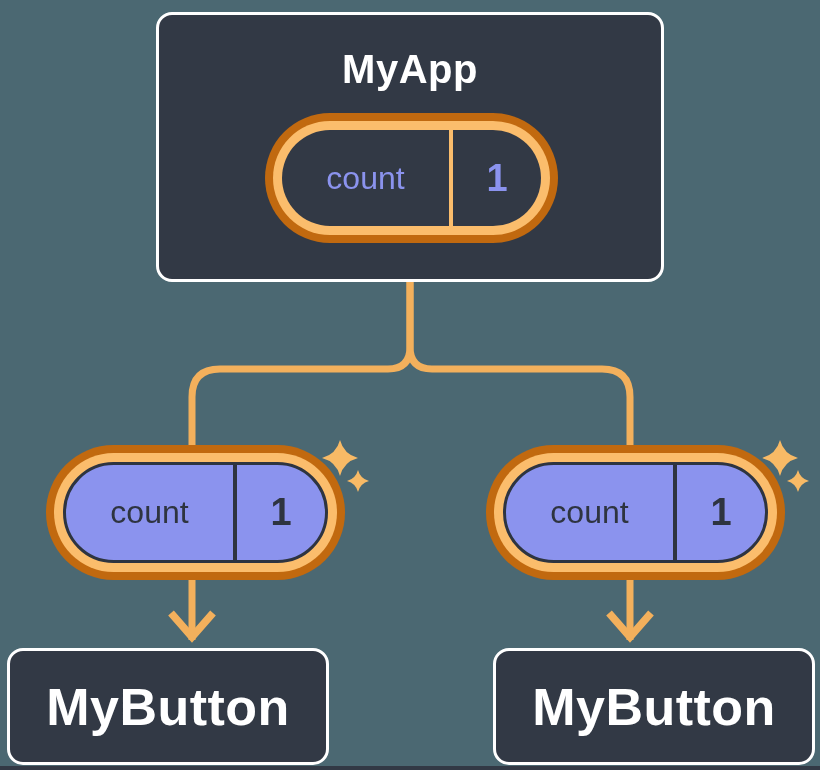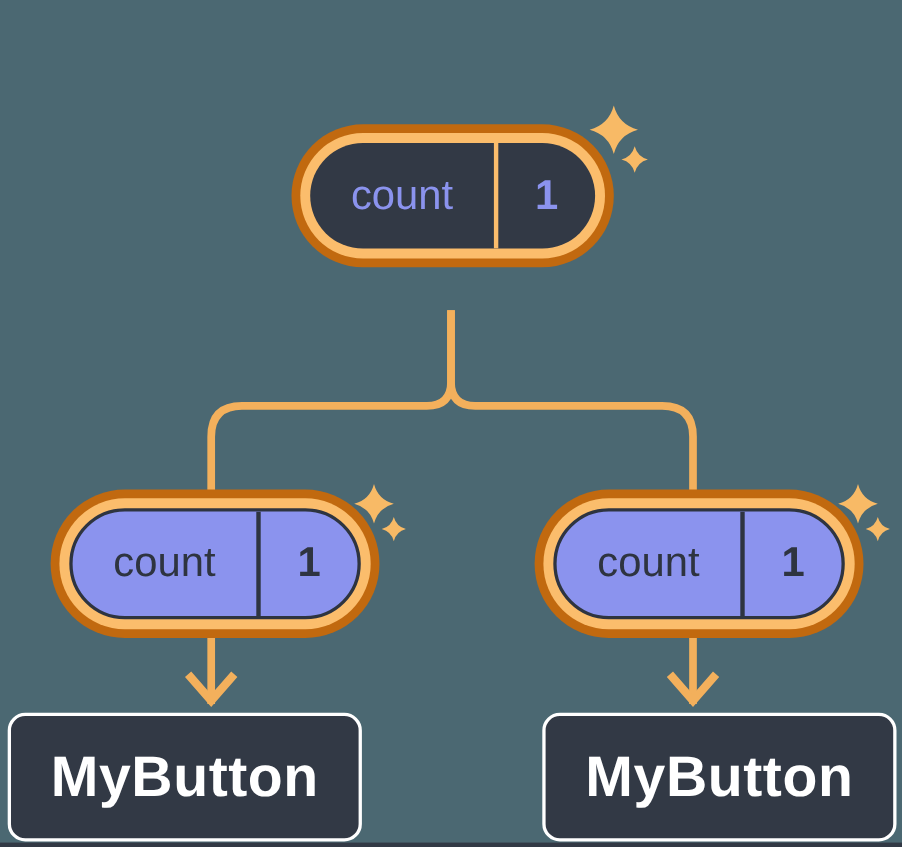--- a/index.html
+++ b/index.html
@@ -68,21 +68,21 @@
   .pill-root{left:265px;top:113px;width:293px;height:130px;}
   .pill-root .pill-fill{background:var(--node-fill,#323945);}
   .pill-child{width:299px;height:135px;}
   .pill-child-left{left:46px;top:445px;}
   .pill-child-right{left:486px;top:445px;}
   .pill-child .pill-fill{
     background:var(--state-purple,#8b93ee);
     border:3px solid var(--state-text-dark,#2e3440);
   }
   .cell{display:flex;align-items:center;justify-content:center;}
-  .name{flex:1;font-size:38px;font-weight:500;}
+  .name{flex:1;font-size:32px;font-weight:500;}
   .value{width:88px;font-size:38px;font-weight:700;}
   .sep{width:4px;}
   .pill-root .name,.pill-root .value{color:var(--state-purple,#8b93ee);}
   .pill-root .sep{background:var(--ring-inner,#fbbd6c);}
   .pill-child .name,.pill-child .value{color:var(--state-text-dark,#2e3440);}
   .pill-child .sep{background:var(--state-text-dark,#2e3440);}
 
   .bottom-strip{
     position:absolute;left:0;top:766px;width:820px;height:4px;
     background:var(--node-fill,#323945);
@@ -131,20 +131,23 @@
              Q 776.22 461.78 762 458
              Q 776.22 454.22 780 440 Z" class="sparkle"></path>
         <path d="M 798 470
              Q 800.31 478.69 809 481
              Q 800.31 483.31 798 492
              Q 795.69 483.31 787 481
              Q 795.69 478.69 798 470 Z" class="sparkle"></path>
       </g>
   </svg>
 
+  <div class="node root-node">
+    <div class="node-title">MyApp</div>
+  </div>
 
   <div class="pill pill-root">
     <div class="pill-mid">
       <div class="pill-fill">
         <span class="cell name">count</span>
         <span class="sep"></span>
         <span class="cell value">1</span>
       </div>
     </div>
   </div>

